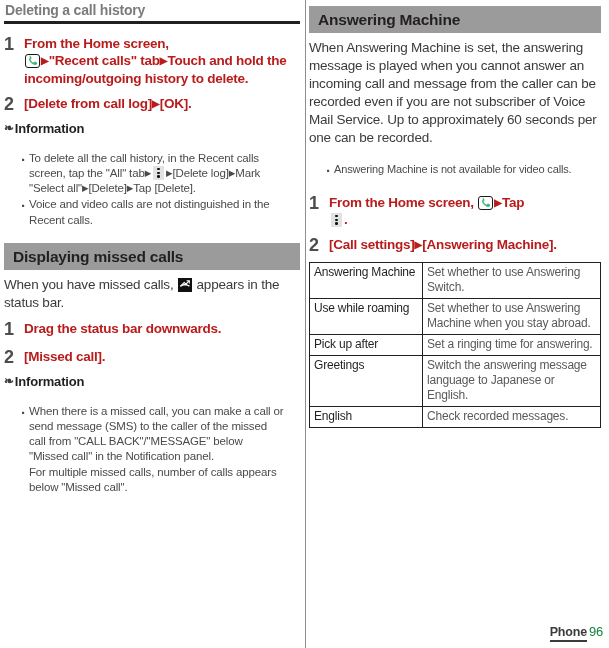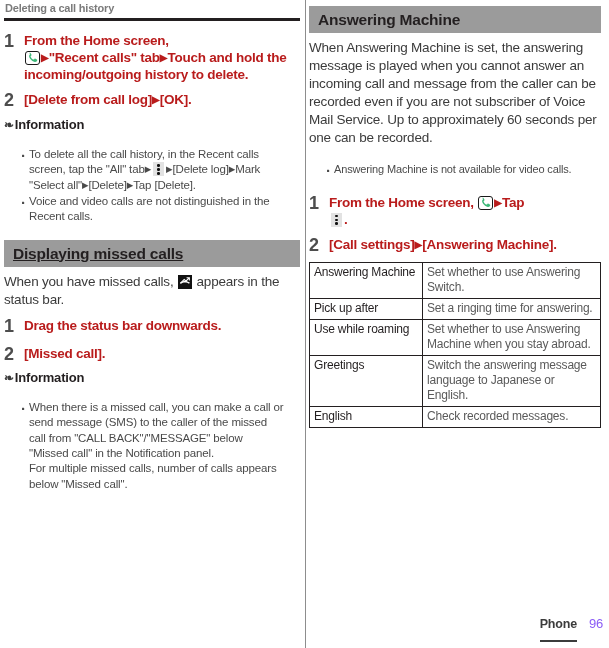--- a/index.html
+++ b/index.html
@@ -32,21 +32,21 @@
     position: absolute;
     left: 305px;
     top: 0;
     width: 1px;
     height: 648px;
     background: #8d8d8d;
   }
 
   
   .h1 {
-    font-size: 11px;
+    font-size: 14px;
     font-weight: bold;
     color: #7b7b7b;
     letter-spacing: -0.2px;
     padding: 2px 0 3px 1px;
     border-bottom: 3px solid #231f20;
     margin: 0 0 9px 0;
     line-height: 1.15;
   }
   .h2 {
     background: #9b9b9b;
@@ -225,27 +225,27 @@
     right: 6px;
     bottom: 6px;
     display: flex;
     align-items: baseline;
   }
   .footer .chapter {
     font-size: 12.5px;
     font-weight: bold;
     color: #3b3b3b;
     border-bottom: 2px solid #3b3b3b;
-    padding-bottom: 9px;
+    padding-bottom: 1px;
     letter-spacing: -0.2px;
   }
   .footer .pageno {
     font-size: 13px;
-    color: #8b5cf6;
-    margin-left: 12px;
+    color: #15803d;
+    margin-left: 2px;
     letter-spacing: -0.2px;
   }
   .nb { white-space: nowrap; }
 </style>
 </head>
 <body>
 
 <div class="page">
 
   <div class="col-divider"></div>
@@ -275,21 +275,21 @@
 
     <div class="info-head">
       <span class="flower">❧</span>
         <span>Information</span>
     </div>
     <ul class="bullets">
       <li><span>To delete all the call history, in the Recent calls screen, tap the "All" tab</span><span class="arrow-sm">▶</span><span class="ico-menu"><i></i><i></i><i></i></span><span class="arrow-sm">▶</span><span>[Delete log]</span><span class="arrow-sm">▶</span><span>Mark "Select all"</span><span class="arrow-sm">▶</span><span>[Delete]</span><span class="arrow-sm">▶</span><span>Tap [Delete].</span></li>
       <li>Voice and video calls are not distinguished in the Recent calls.</li>
     </ul>
 
-    <div class="h2" style="margin-top:4px;text-decoration:underline;">Displaying missed calls</div>
+    <div class="h2" style="margin-top:4px;">Displaying missed calls</div>
 
     <div class="para">
       <span>When you have missed calls,</span>
       <span class="ico-missed">
         <svg width="12" height="12" viewBox="0 0 12 12">
           <path d="M6 6.4c1.6 0 3 .5 4 1.3l.8-.9-.1-.2c-1.2-1-2.9-1.6-4.7-1.6S2.5 5.6 1.3 6.6l-.1.2.8.9c1-.8 2.4-1.3 4-1.3z" fill="#ffffff"></path>
           <path d="M8.6 1.2v1.1h1.6L7.9 4.6 6.1 2.8 1.6 7.3l.8.8 3.7-3.7 1.8 1.8 3.1-3.1v1.6h1.1V1.2z" fill="#ffffff" transform="translate(-0.6,0) scale(0.95)"></path>
         </svg>
       </span>
       <span>appears in the status bar.</span>
@@ -345,26 +345,26 @@
       </div>
     </div>
 
     <table class="settings">
       <tbody>
         <tr>
           <td class="k">Answering Machine</td>
           <td class="v">Set whether to use Answering Switch.</td>
         </tr>
         <tr>
+          <td class="k">Use while roaming</td>
+          <td class="v">Set whether to use Answering Machine when you stay abroad.</td>
+        </tr>
+        <tr>
           <td class="k">Pick up after</td>
           <td class="v">Set a ringing time for answering.</td>
-        </tr>
-        <tr>
-          <td class="k">Use while roaming</td>
-          <td class="v">Set whether to use Answering Machine when you stay abroad.</td>
         </tr>
         <tr>
           <td class="k">Greetings</td>
           <td class="v">Switch the answering message language to Japanese or English.</td>
         </tr>
         <tr>
           <td class="k">English</td>
           <td class="v">Check recorded messages.</td>
         </tr>
       </tbody>

